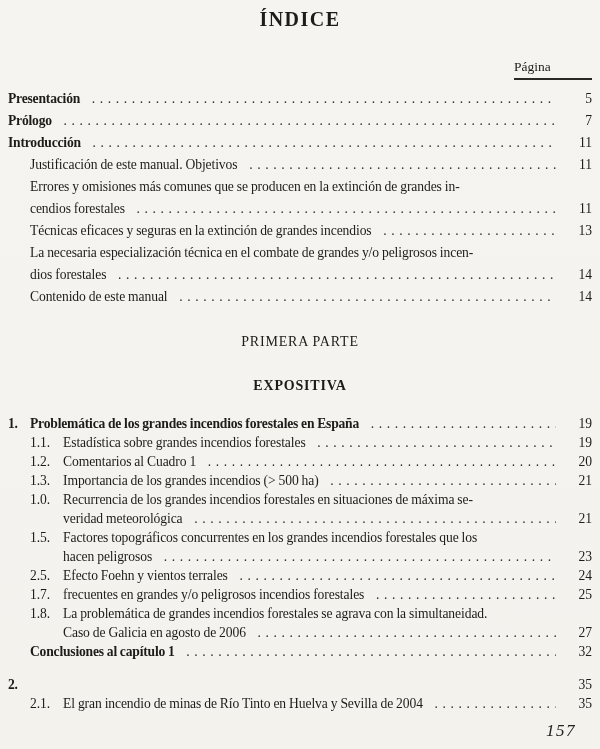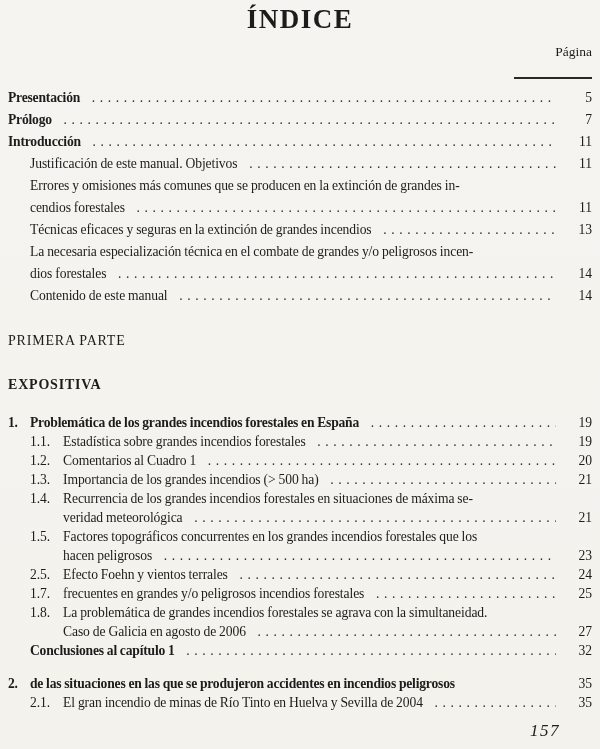--- a/index.html
+++ b/index.html
@@ -7,45 +7,45 @@
   body {
     background: linear-gradient(180deg, #f5f4f0 0%, #f3f2ed 100%);
     font-family: "Liberation Serif", "DejaVu Serif", serif;
     color: #1e1c1a;
     position: relative;
   }
   .page { padding: 6px 8px 0 8px; }
 
   .title {
     text-align: center;
-    font-size: 27px;
+    font-size: 20px;
     line-height: 26px;
     font-weight: bold;
     letter-spacing: 1.5px;
-    margin-bottom: 10px;
+    margin-bottom: 25px;
   }
 
   .pagina-row { text-align: right; margin-bottom: 8px; }
   .pagina {
     display: inline-block;
     min-width: 78px;
-    text-align: right;
+    text-align: left;
     font-size: 13.5px;
     line-height: 17px;
-    padding-bottom: 17px;
+    padding-bottom: 3px;
     border-bottom: 2px solid #2a2825;
   }
 
   .sec { width: 100%; }
   .sec-part-heading { margin-top: 10px; }
   .sec-chapter-1 { margin-top: 18px; }
   .sec-chapter-2 { margin-top: 14px; }
 
   .part-line {
-    text-align: left;
+    text-align: center;
     font-size: 14px;
     line-height: 20px;
     letter-spacing: 0.8px;
     margin-top: 24px;
   }
   .part-line.l2 { font-weight: bold; }
 
   .entry {
     display: flex;
     font-size: 13.6px;
@@ -78,21 +78,21 @@
     flex: none;
     width: 36px;
     text-align: right;
     align-self: flex-end;
     font-weight: normal;
   }
 
   .folio {
     position: absolute;
     top: 721px;
-    right: 40px;
+    right: 24px;
     font-style: italic;
     font-size: 17px;
     letter-spacing: 1.5px;
     color: #23211e;
   }
 </style>
 </head>
 <body>
 
 <div class="page">
@@ -154,21 +154,21 @@
           <span class="num">1.2.</span>
           <span class="body"><span class="last">Comentarios al Cuadro 1<span class="leader"> ..............................................................................................................</span></span></span>
           <span class="pg">20</span>
         </div>
         <div class="entry i1">
           <span class="num">1.3.</span>
           <span class="body"><span class="last">Importancia de los grandes incendios (&gt; 500 ha)<span class="leader"> ..............................................................................................................</span></span></span>
           <span class="pg">21</span>
         </div>
         <div class="entry i1">
-          <span class="num">1.4.</span>
+          <span class="num">1.0.</span>
           <span class="body"><span class="line">Recurrencia de los grandes incendios forestales en situaciones de máxima se-</span><span class="last">veridad meteorológica<span class="leader"> ..............................................................................................................</span></span></span>
           <span class="pg">21</span>
         </div>
         <div class="entry i1">
           <span class="num">1.5.</span>
           <span class="body"><span class="line">Factores topográficos concurrentes en los grandes incendios forestales que los</span><span class="last">hacen peligrosos<span class="leader"> ..............................................................................................................</span></span></span>
           <span class="pg">23</span>
         </div>
         <div class="entry i1">
           <span class="num">2.5.</span>
@@ -186,21 +186,21 @@
           <span class="pg">27</span>
         </div>
         <div class="entry i1 bold">
           <span class="body"><span class="last">Conclusiones al capítulo 1<span class="leader"> ..............................................................................................................</span></span></span>
           <span class="pg">32</span>
         </div>
       </div>
       <div class="sec sec-chapter-2">
         <div class="entry i0 bold">
           <span class="num">2.</span>
-          <span class="body"><span class="last">de las situaciones en las que se produjeron accidentes en incendios peligrosos</span></span>
+          <span class="body"></span>
           <span class="pg">35</span>
         </div>
         <div class="entry i1">
           <span class="num">2.1.</span>
           <span class="body"><span class="last">El gran incendio de minas de Río Tinto en Huelva y Sevilla de 2004<span class="leader"> ..............................................................................................................</span></span></span>
           <span class="pg">35</span>
         </div>
       </div>
     </div>
   <div class="folio">157</div>

